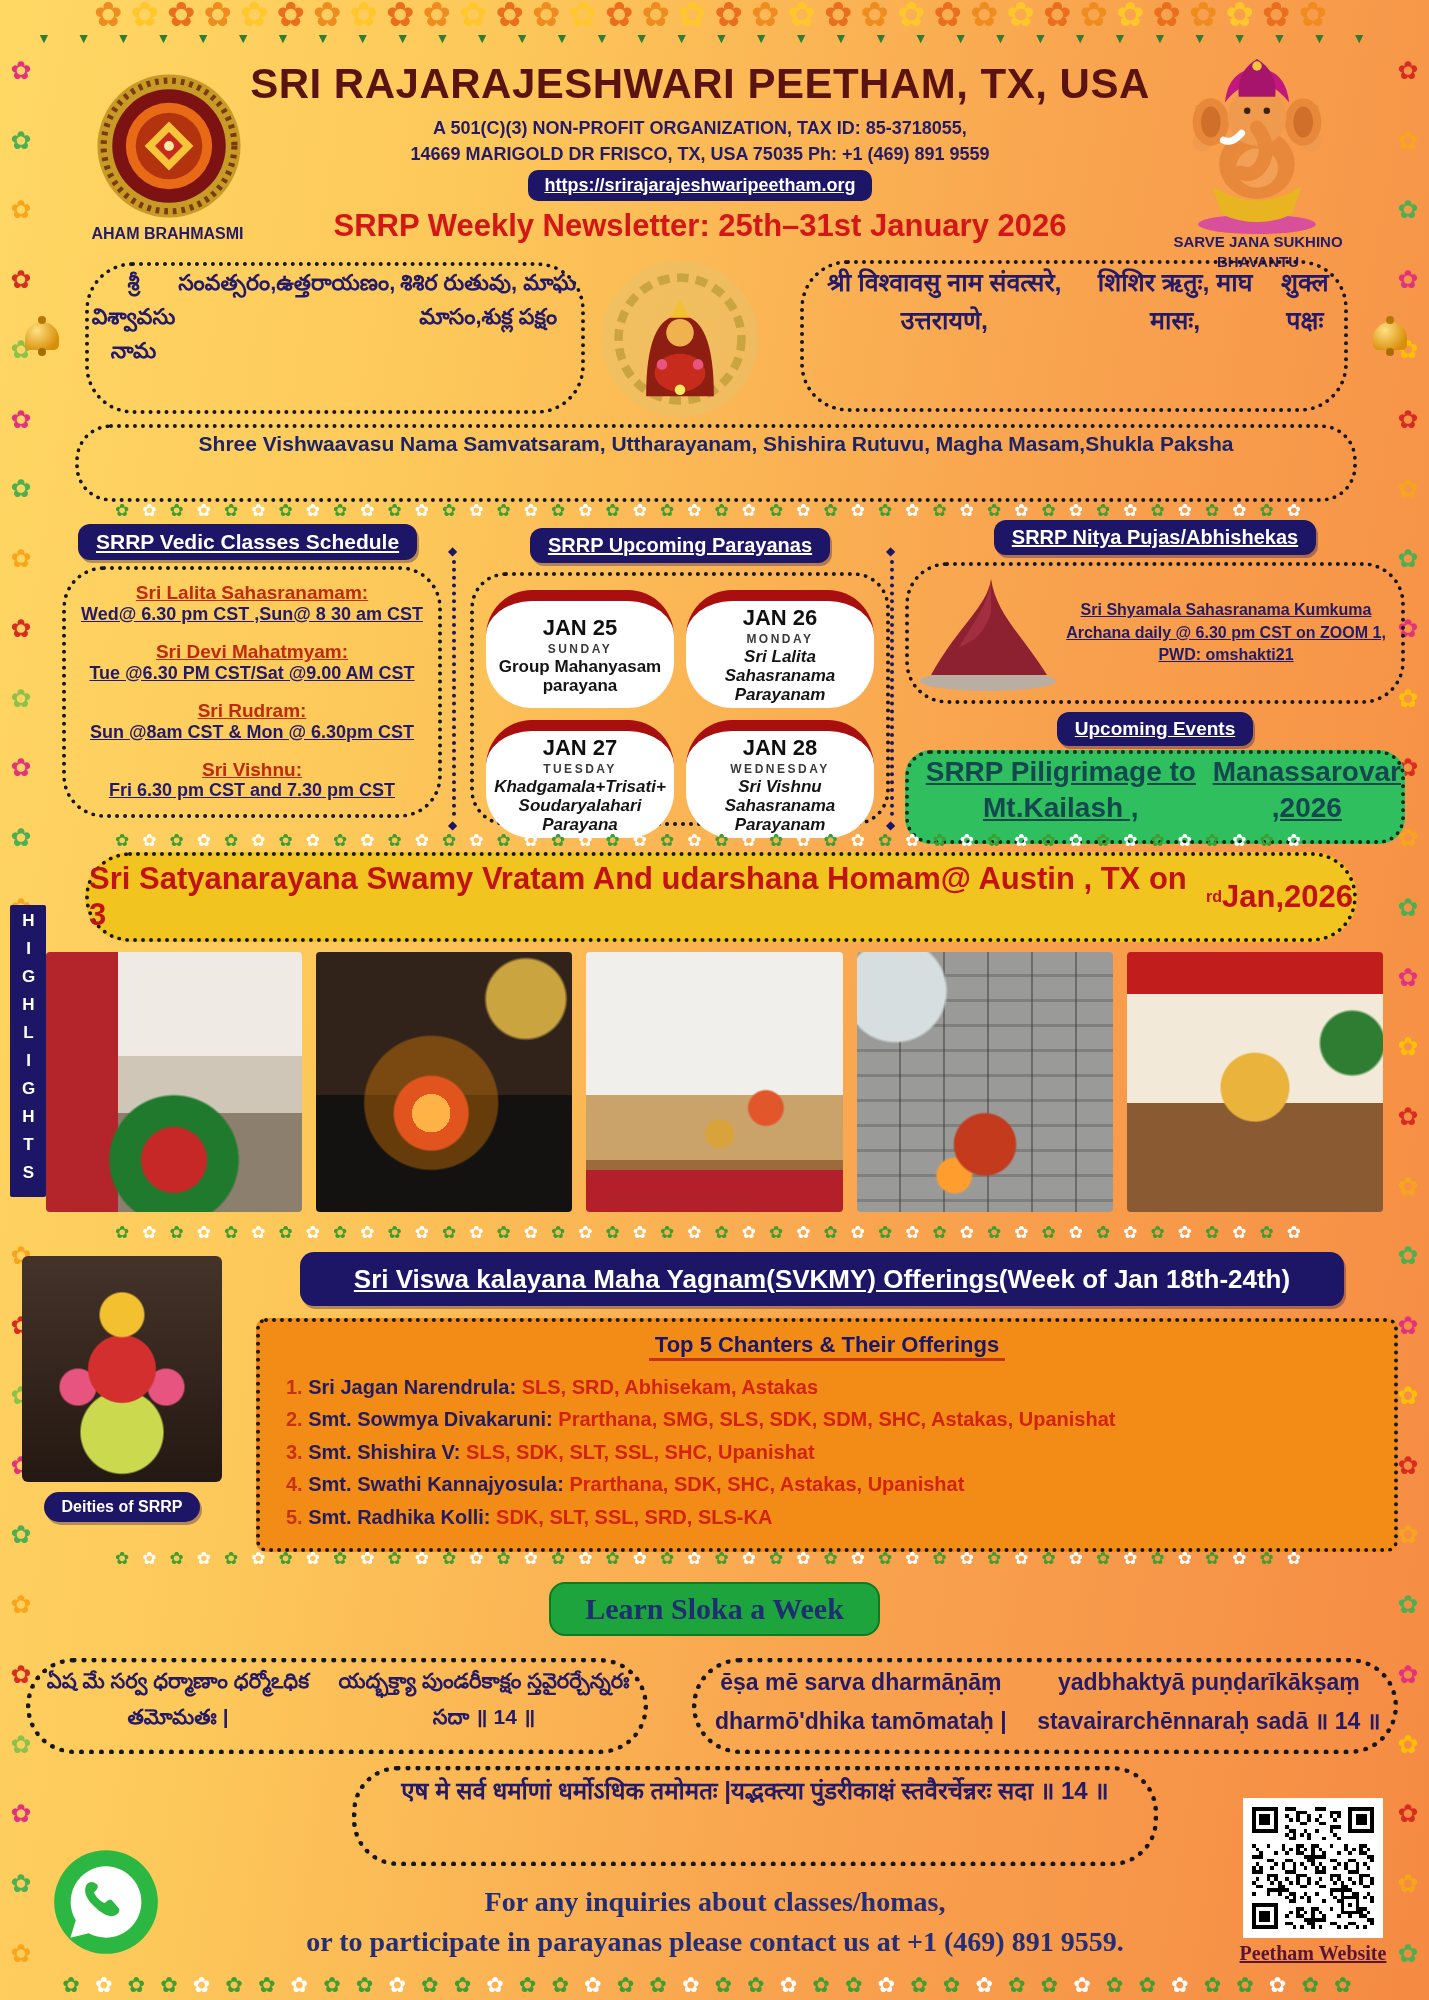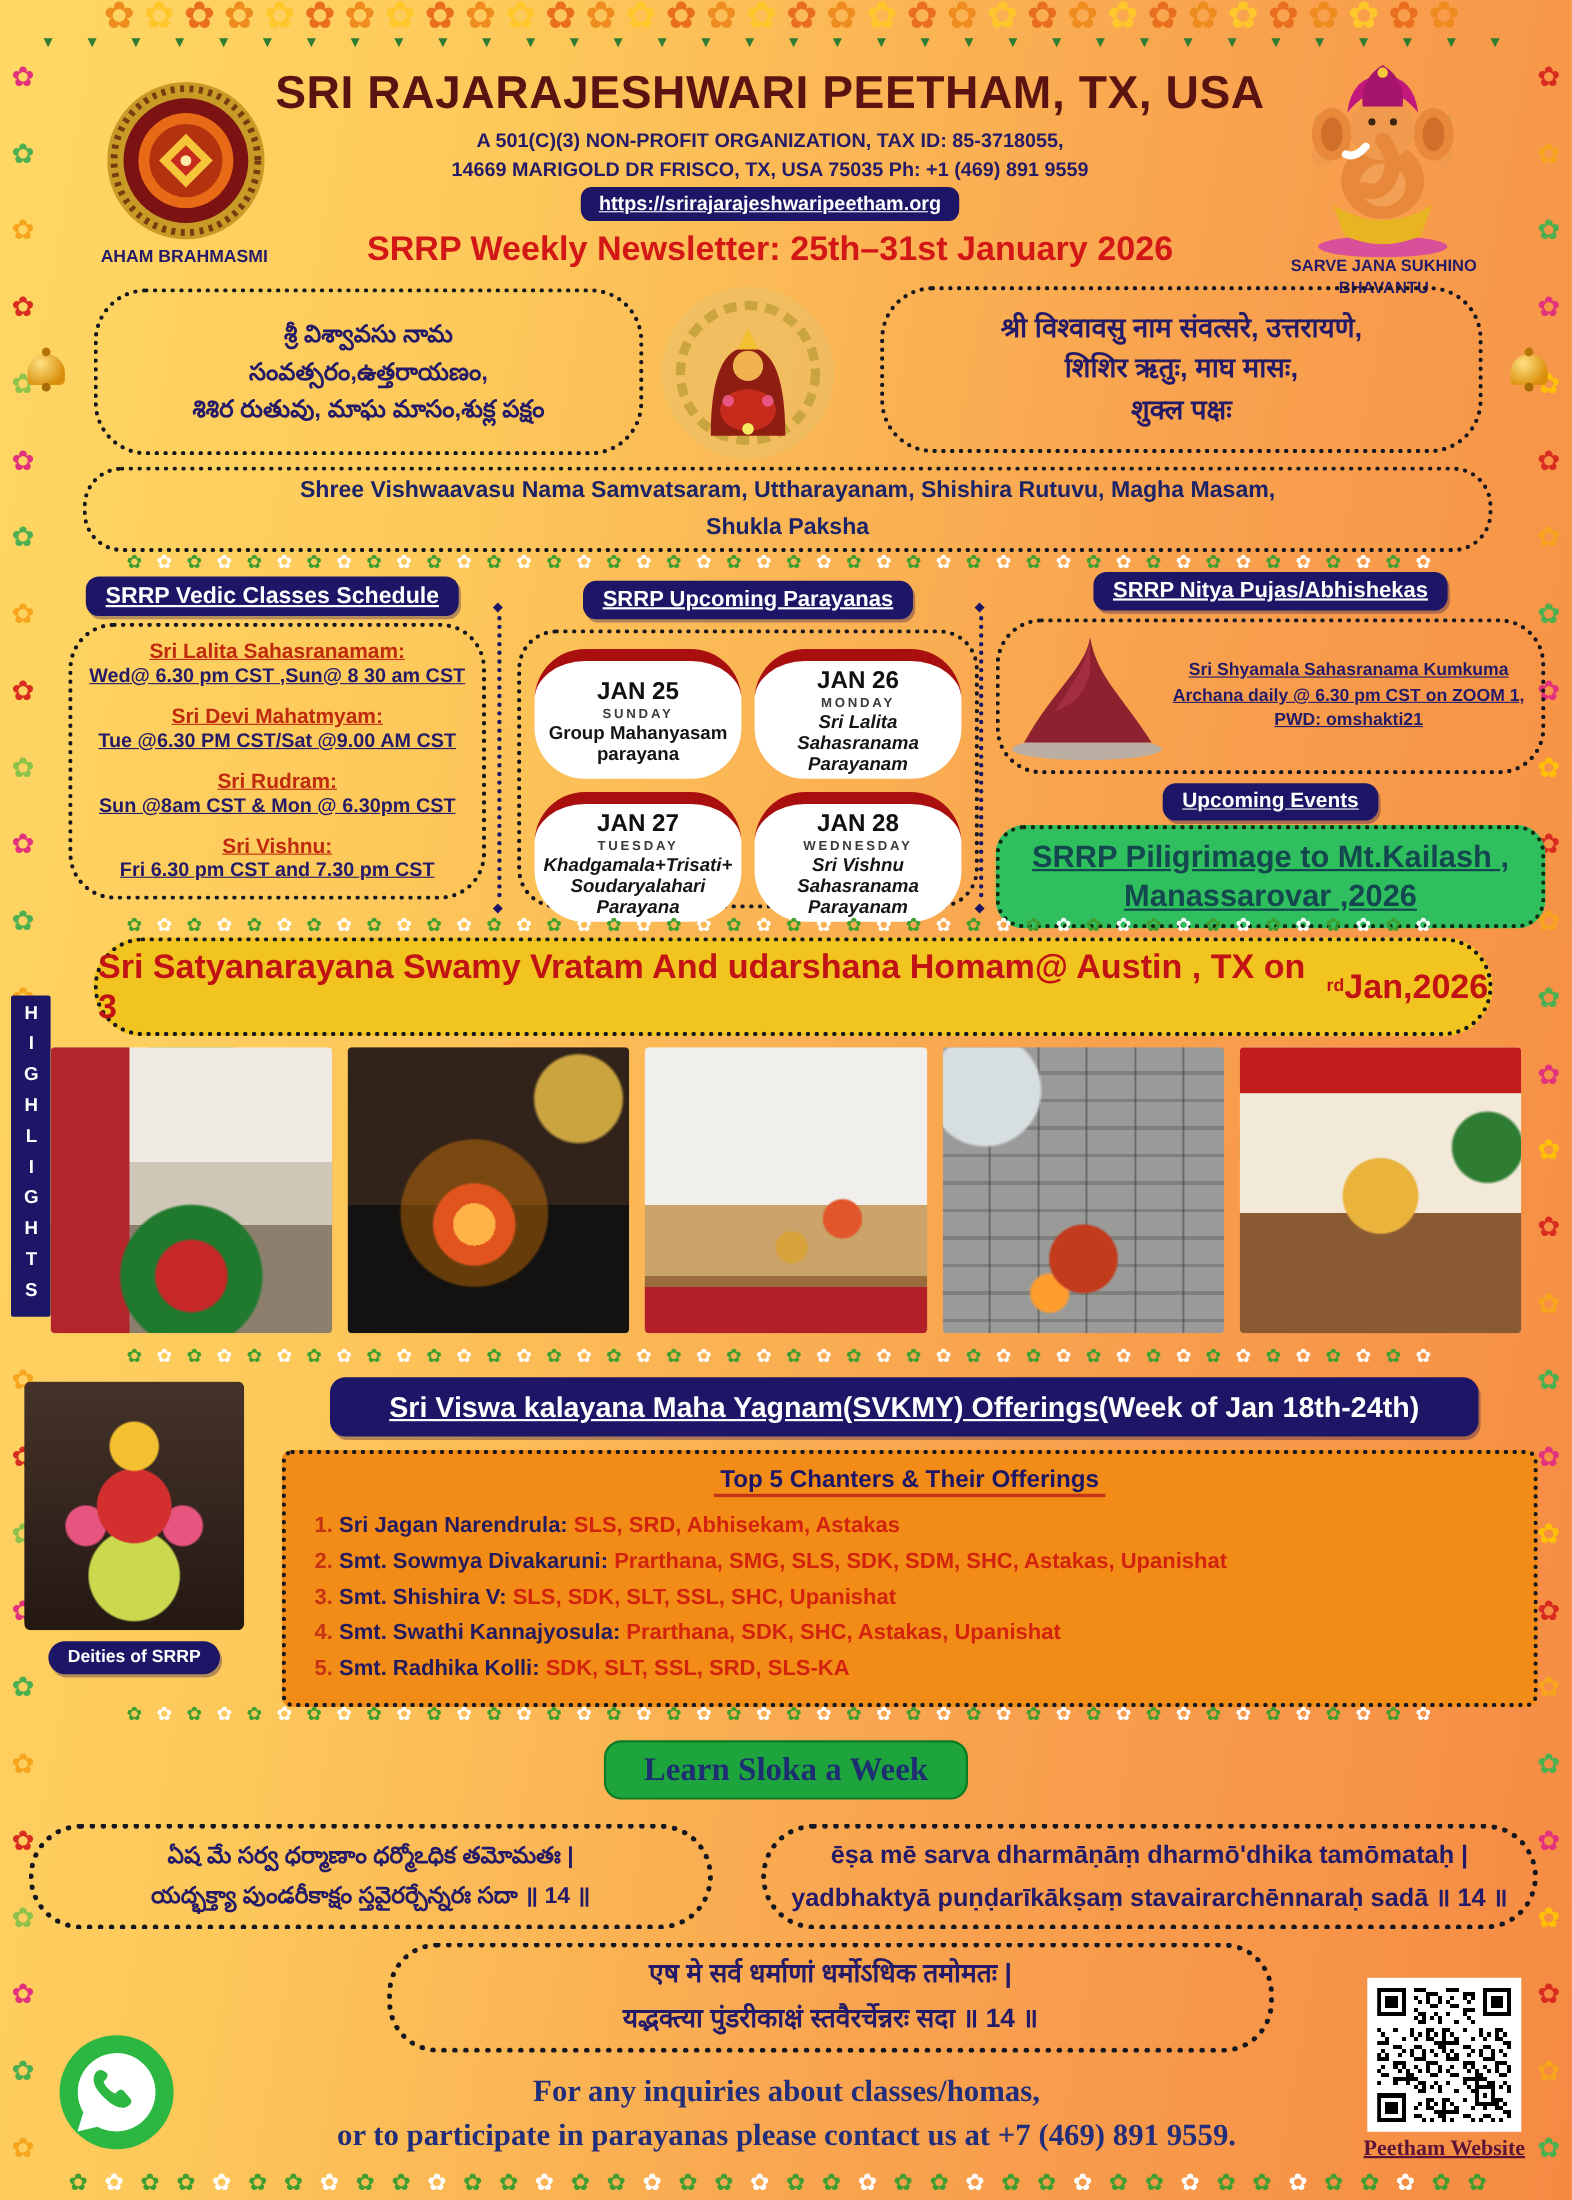--- a/index.html
+++ b/index.html
@@ -4,21 +4,21 @@
 <style>
   html,body{margin:0;padding:0;}
   *{box-sizing:border-box;}
   #page{position:relative;width:1429px;height:2000px;overflow:hidden;
     background:linear-gradient(100deg,#ffd864 0%,#fdc85a 28%,#f9a44f 62%,#f58a43 100%);
     font-family:"Liberation Sans",sans-serif;}
   .abs{position:absolute;}
   .pill{background:#1d1666;color:#fff;font-weight:700;border-radius:12px;display:inline-block;
     padding:6px 18px;text-decoration:underline;box-shadow:2px 3px 0 rgba(40,20,80,.35);}
   .dotted{border:4px dotted #17171f;}
-  .ctr{display:flex;flex-direction:column;justify-content:center;text-align:center;}
+  .ctr{display:flex;flex-direction:row;justify-content:center;text-align:center;}
 
   
   .fill{white-space:nowrap;overflow:hidden;}
   .garland1{top:-6px;left:0;right:0;height:40px;text-align:center;font-size:34px;line-height:40px;letter-spacing:8px;}
   .garland2{top:30px;left:0;right:0;height:18px;text-align:center;font-size:14px;line-height:16px;letter-spacing:26px;}
   .chain{top:58px;bottom:34px;width:34px;display:flex;flex-direction:column;justify-content:space-between;
     align-items:center;font-size:25px;line-height:1;}
   .chain span{display:block;}
   .divider{left:0;right:0;text-align:center;font-size:17px;letter-spacing:13px;height:22px;line-height:22px;}
   .divider-big{left:0;right:0;text-align:center;font-size:21px;letter-spacing:15px;height:26px;line-height:26px;}
@@ -460,21 +460,21 @@
   </div>
 
   <div class="abs whatsapp">
     <svg viewBox="0 0 100 100" width="108" height="108">
       <circle cx="50" cy="50" r="48" fill="#2bb741"></circle>
       <path d="M50 17a33 33 0 0 0-28 50l-5 16 17-4a33 33 0 1 0 16-62z" fill="#fff"></path>
       <path d="M39 32c-2-1-5-1-7 2-2 4-3 10 7 20s17 10 20 8c3-1 4-4 3-6l-6-7c-1-2-4-1-5 0l-2 2c-4-1-9-6-10-10l2-2c1-1 2-4 1-5l-3-2z" fill="#2bb741"></path>
     </svg>
   </div>
   <div class="abs contact1">For any inquiries about classes/homas,</div>
-  <div class="abs contact2">or to participate in parayanas please contact us at +7 (469) 891 9559.</div>
+  <div class="abs contact2">or to participate in parayanas please contact us at +1 (469) 891 9559.</div>
   <div class="abs qr">
     <svg viewBox="0 0 33 33" shape-rendering="crispEdges">
       <rect x="0" y="0" width="33" height="33" fill="#fff"></rect>
       <g id="qr-modules" fill="#000">
           <rect x="9" y="0" width="1" height="1"></rect>
           <rect x="10" y="0" width="1" height="1"></rect>
           <rect x="11" y="0" width="1" height="1"></rect>
           <rect x="17" y="0" width="1" height="1"></rect>
           <rect x="18" y="0" width="1" height="1"></rect>
           <rect x="19" y="0" width="1" height="1"></rect>

